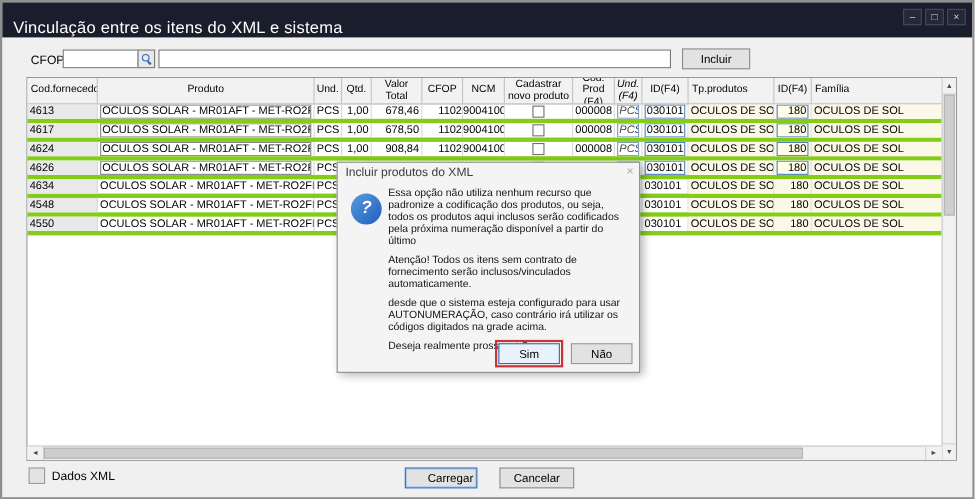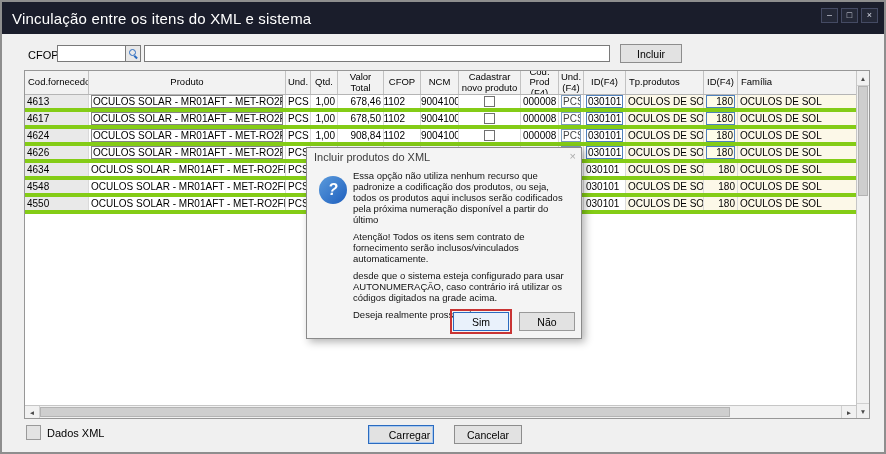--- a/index.html
+++ b/index.html
@@ -1,20 +1,20 @@
 <!DOCTYPE html>
 <html><head>
 <meta charset="utf-8">
 <style>
   html,body{margin:0;padding:0;background:#d7d7d7;}
   .window{position:relative;width:886px;height:454px;background:#f0f0f0;border:2px solid #8e8e8e;
     box-sizing:border-box;font-family:"Liberation Sans",sans-serif;color:#000;overflow:hidden;}
   
   .titlebar{position:absolute;left:0;top:0;width:100%;height:32px;background:#1a1d2b;display:flex;
-    align-items:center;box-sizing:border-box;padding-left:10px;}
+    align-items:flex-end;box-sizing:border-box;padding-left:10px;}
   .title{color:#ffffff;font-size:15px;letter-spacing:.2px;}
   .win-btns{position:absolute;right:6px;top:6px;display:flex;gap:3px;}
   .win-btn{width:17px;height:15px;background:#242837;border:1px solid #444a63;color:#d8dbe6;
     font-size:9px;line-height:13px;text-align:center;box-sizing:border-box;cursor:default;}
   
   .lbl-cfop{position:absolute;left:26px;top:47px;font-size:11px;}
   .tb-input{position:absolute;height:17px;border:1px solid #7a7a7a;background:#fff;font-size:11px;
     padding:0 2px;box-sizing:border-box;font-family:inherit;}
   .cfop-input{left:55px;top:43px;width:69px;}
   .cfop-btn{position:absolute;left:123px;top:43px;width:16px;height:17px;background:#e8e8e8;
@@ -33,27 +33,27 @@
   .th{box-sizing:border-box;border-right:1px solid #c2c2c2;font-size:9.5px;line-height:10.5px;
     display:flex;align-items:center;justify-content:center;text-align:center;padding:0 1px;overflow:hidden;}
   .th.c0,.th.c11,.th.c13{justify-content:flex-start;text-align:left;padding-left:3px;}
   .th.c13{border-right:none;}
   .tbody{position:absolute;left:0;top:24px;width:831px;}
   .tr{display:flex;height:17px;border-bottom:4px solid #84cc16;box-sizing:border-box;}
   .td{box-sizing:border-box;border-right:1px solid #dadada;font-size:10px;display:flex;align-items:center;
     padding:0 2px;overflow:hidden;white-space:nowrap;}
   .td.c0{background:#e9e9e9;}
   .td.right{justify-content:flex-end;}
-  .td.c5{justify-content:flex-end;padding-right:15px;}
+  .td.c5{justify-content:flex-end;padding-right:0;}
   .td.c6{padding-left:0;}
   .td.c7{justify-content:center;}
   .td.tint{background:#fcf8e8;}
   .td.c13{border-right:none;}
   .c0{width:64px;}.c1{width:197px;}.c2{width:25px;}.c3{width:27px;}.c4{width:46px;}.c5{width:37px;}
-  .c6{width:38px;}.c7{width:62px;}.c8{width:38px;}.c9{width:25px;}.c10{width:42px;}.c11{width:78px;}
+  .c6{width:38px;}.c7{width:62px;}.c8{width:38px;}.c9{width:25px;font-style:italic;}.c10{width:42px;}.c11{width:78px;}
   .c12{width:34px;}.c13{width:118px;}
   .ibox{display:flex;align-items:center;height:13px;box-sizing:border-box;border:1px solid #858585;
     background:#fff;padding:0 1px;width:100%;overflow:hidden;white-space:nowrap;font-size:10px;}
   .gbox{border-color:#7d9cbe;color:#444;}
   .bbox{border-color:#4f81bd;}
   .ybox{border-color:#4f81bd;background:#fffce8;justify-content:flex-end;}
   .cb{width:11px;height:11px;border:1px solid #707070;background:#fff;box-sizing:border-box;}
   
   .vscroll{position:absolute;top:0;right:0;width:13px;height:347px;background:#f1f1f1;
     border-left:1px solid #c6c6c6;box-sizing:border-box;}

